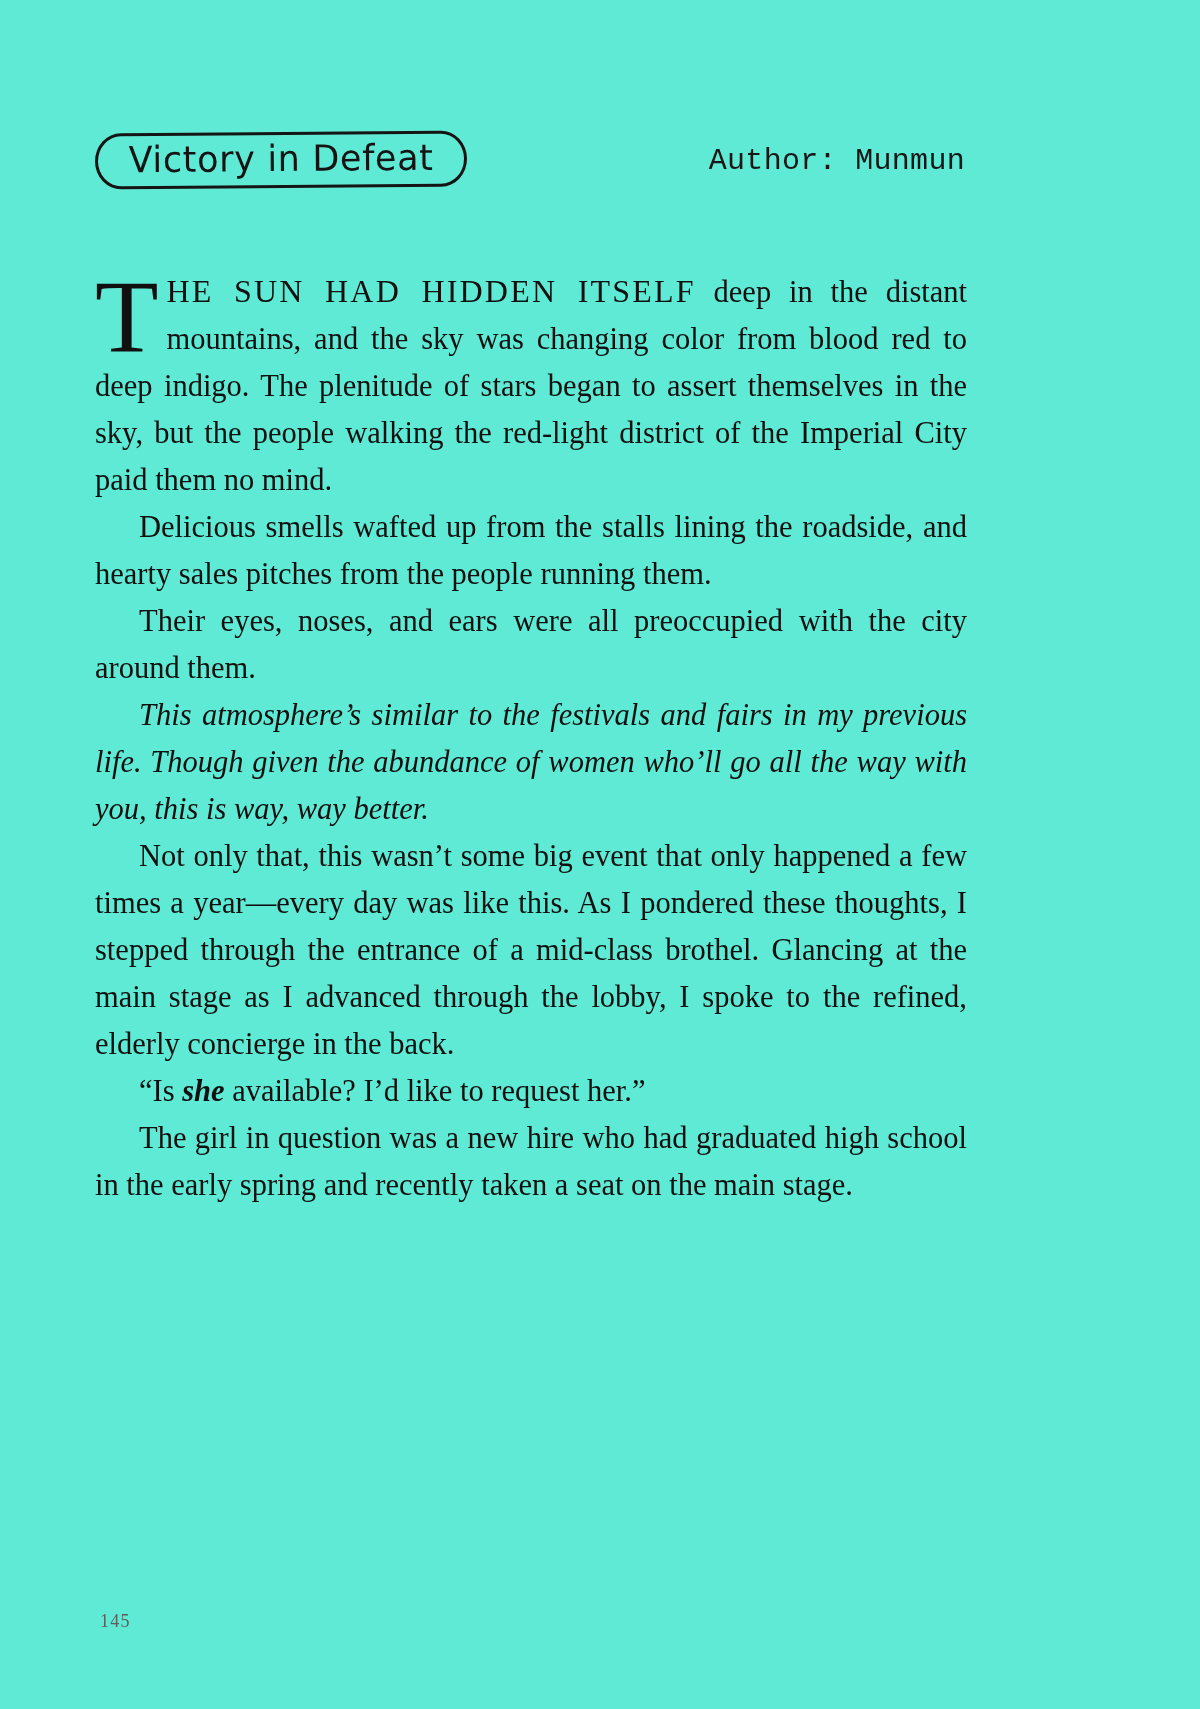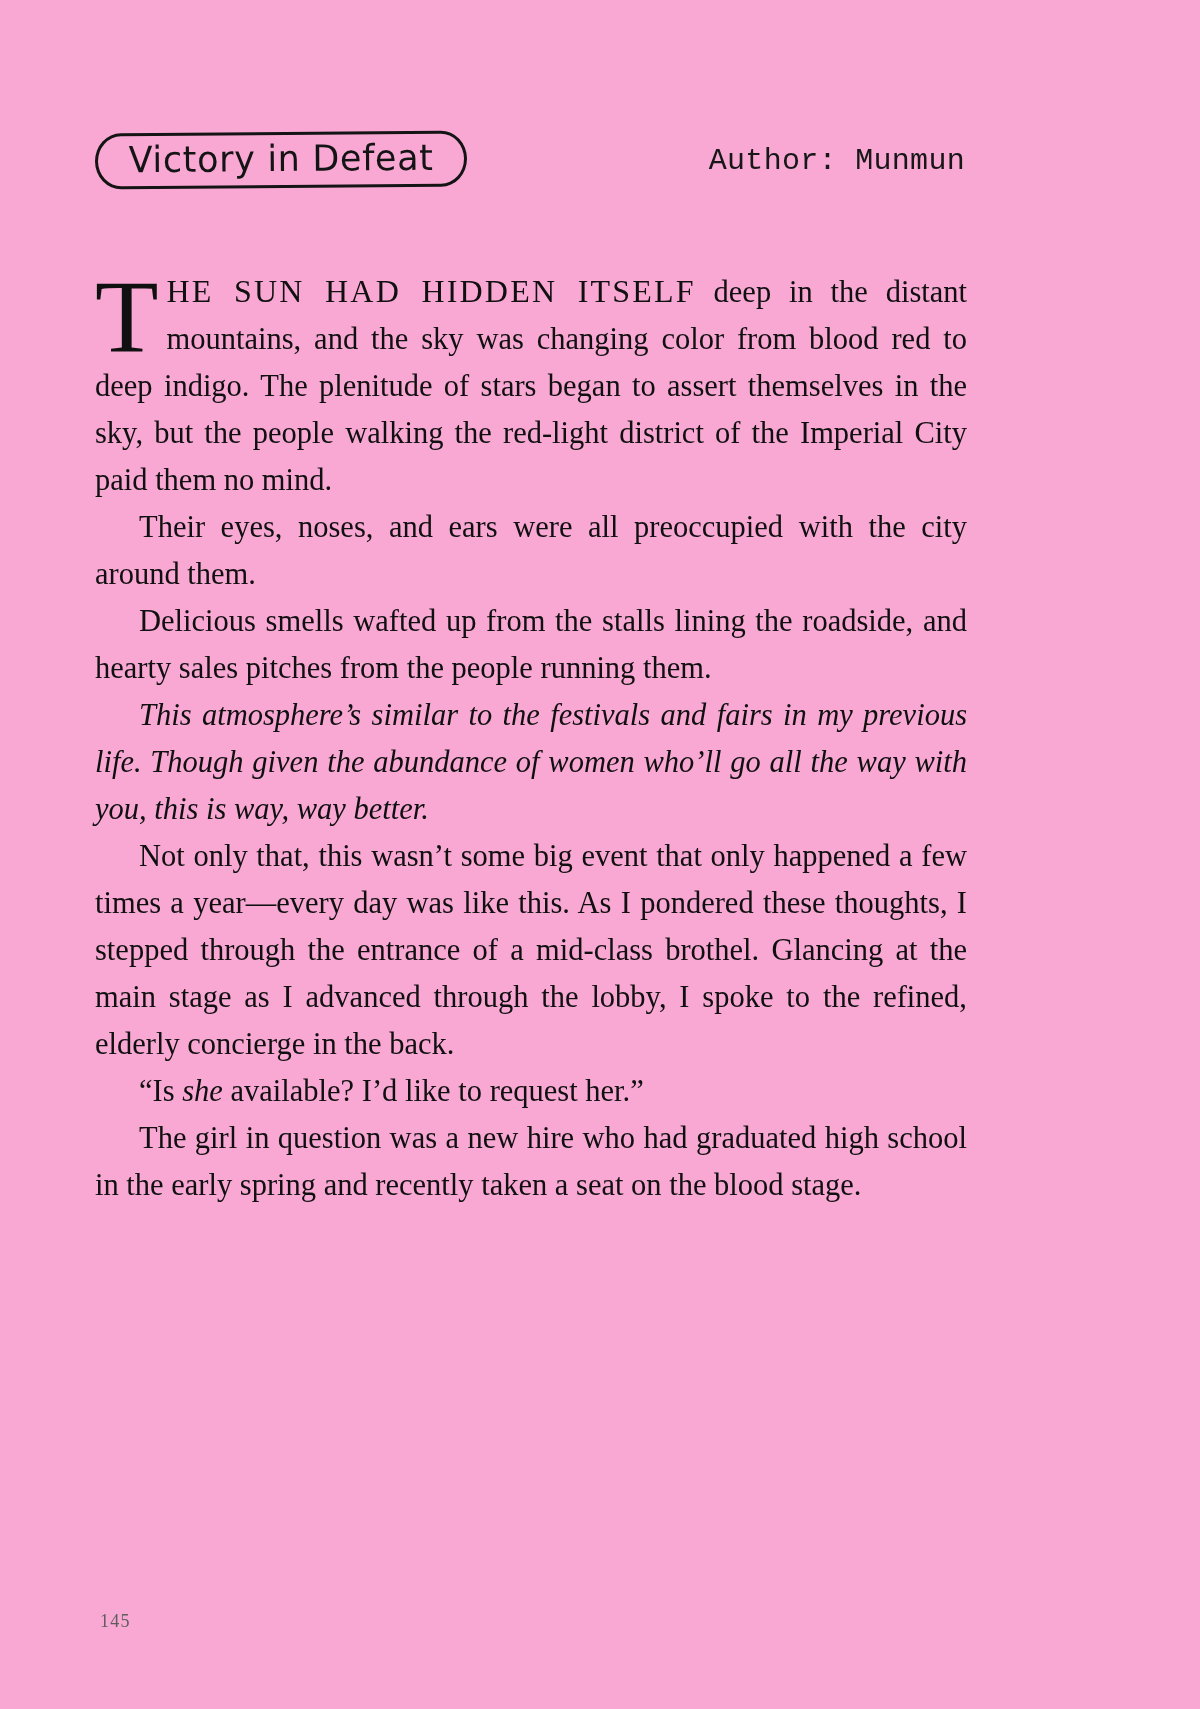--- a/index.html
+++ b/index.html
@@ -5,21 +5,21 @@
 <style>
   html, body {
     margin: 0;
     padding: 0;
     background: #ffffff;
   }
   .page {
     position: relative;
     width: 1200px;
     height: 1709px;
-    background: #f9a8d4;
+    background: #5eead4;
     overflow: hidden;
     box-sizing: border-box;
   }
 
   
   .header {
     position: absolute;
     left: 95px;
     top: 126px;
     width: 870px;
@@ -98,20 +98,21 @@
     color: #101010;
     font-weight: 400;
   }
   .smallcaps {
     font-variant: small-caps;
     letter-spacing: 2.2px;
     font-size: 32px;
   }
   em, .ital {
     font-style: italic;
+    font-weight: bold;
   }
 
   
   .page-number {
     position: absolute;
     left: 100px;
     top: 1612px;
     font-family: Liberation Serif, serif;
     font-size: 18px;
     line-height: 1;
@@ -126,23 +127,23 @@
 
   <div class="header">
     <div class="title-box">
       <span class="title-text">Victory in Defeat</span>
     </div>
     <div class="author">Author: Munmun</div>
   </div>
 
   <div class="content" id="content">
       <p class="first"><span class="dropcap">T</span><span class="smallcaps">HE SUN HAD HIDDEN ITSELF</span> deep in the distant mountains, and the sky was changing color from blood red to deep indigo. The plenitude of stars began to assert themselves in the sky, but the people walking the red-light district of the Imperial City paid them no mind.</p>
+      <p>Delicious smells wafted up from the stalls lining the roadside, and hearty sales pitches from the people running them.</p>
       <p>Their eyes, noses, and ears were all preoccupied with the city around them.</p>
-      <p>Delicious smells wafted up from the stalls lining the roadside, and hearty sales pitches from the people running them.</p>
       <p class="italic">This atmosphere’s similar to the festivals and fairs in my previous life. Though given the abundance of women who’ll go all the way with you, this is way, way better.</p>
       <p>Not only that, this wasn’t some big event that only happened a few times a year—every day was like this. As I pondered these thoughts, I stepped through the entrance of a mid-class brothel. Glancing at the main stage as I advanced through the lobby, I spoke to the refined, elderly concierge in the back.</p>
       <p><span>“Is </span><em>she</em><span> available? I’d like to request her.”</span></p>
-      <p>The girl in question was a new hire who had graduated high school in the early spring and recently taken a seat on the blood stage.</p>
+      <p>The girl in question was a new hire who had graduated high school in the early spring and recently taken a seat on the main stage.</p>
     </div>
 
   <div class="page-number">145</div>
 
 </div>
 
 </body></html>

